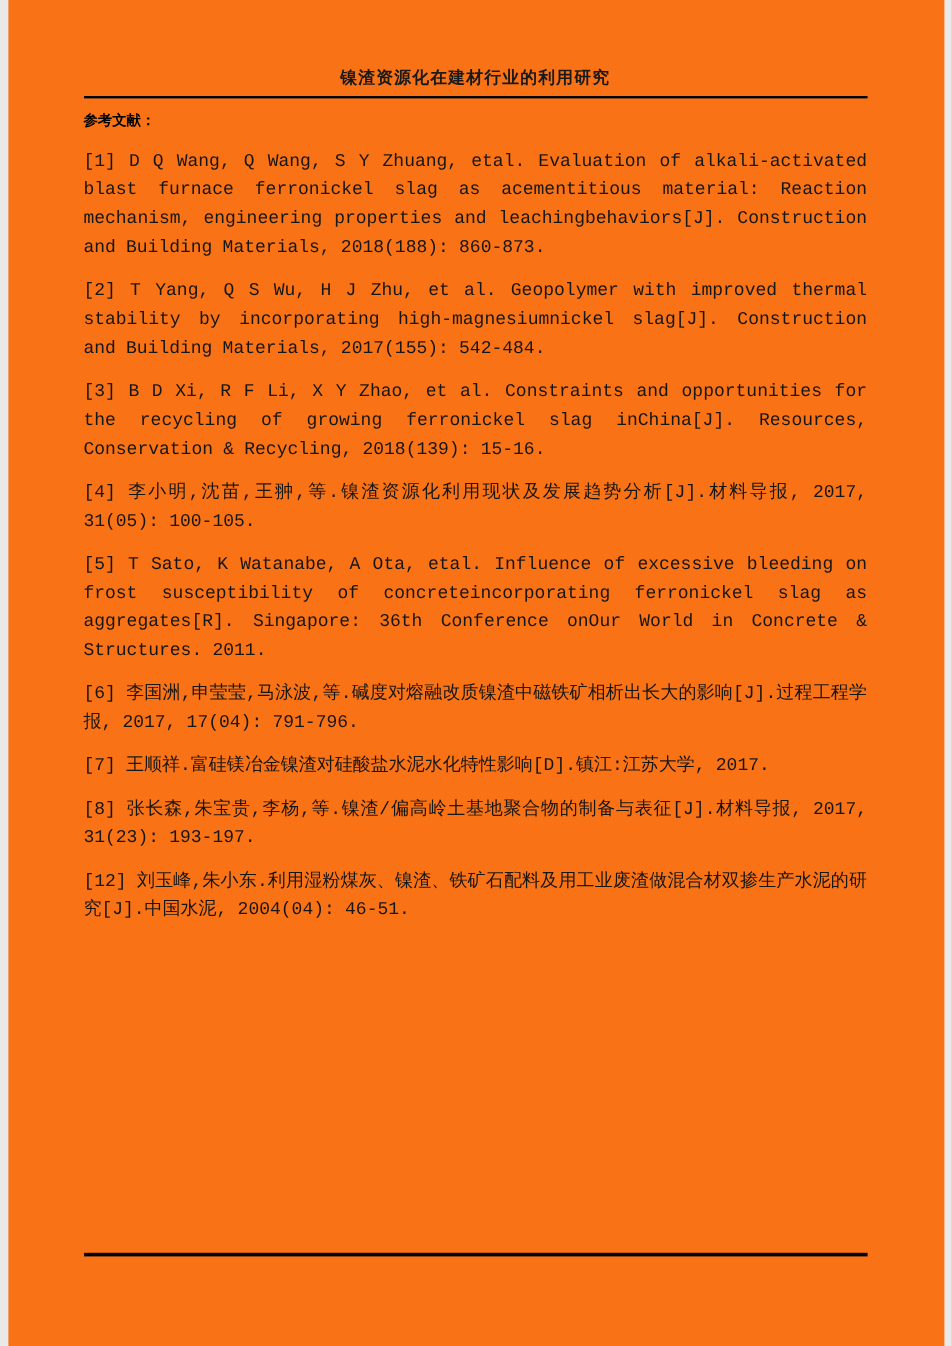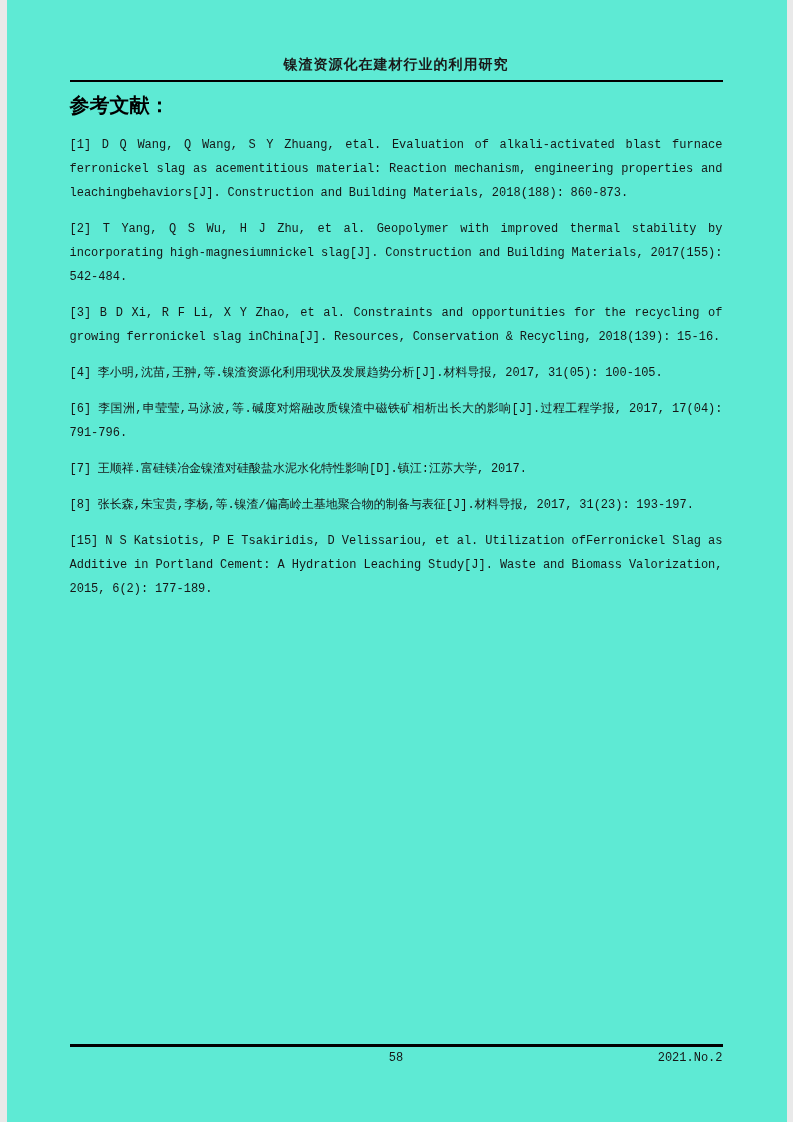--- a/index.html
+++ b/index.html
@@ -1,21 +1,21 @@
 <!DOCTYPE html>
 <html><head>
 <meta charset="utf-8">
 <style>
   html, body { margin:0; padding:0; background:#e9e9e9; }
   .page {
     position: relative;
     width: 780px;
     height: 1122px;
     margin: 0 auto;
-    background: #5eead4;
+    background: #f97316;
     font-family: "Liberation Mono", "DejaVu Sans Mono", monospace;
     color: #161616;
     overflow: hidden;
     box-sizing: border-box;
   }
   .content {
     position: absolute;
     left: 63px;
     right: 64px;
     top: 56px;
@@ -26,27 +26,27 @@
     font-weight: bold;
     letter-spacing: 1px;
     color: #1a1a1a;
   }
   .header-rule {
     border: none;
     border-top: 2px solid #000;
     margin: 6px 0 0 0;
   }
   .section-heading {
-    font-size: 20px;
+    font-size: 12px;
     font-weight: bold;
     margin: 10px 0 14px 0;
     color: #000;
   }
   .ref {
-    font-size: 12px;
+    font-size: 15px;
     line-height: 24px;
     margin: 12px 0 5px 0;
     text-align: justify;
     text-justify: inter-word;
     word-spacing: -0.5px;
   }
   .footer {
     position: absolute;
     left: 63px;
     right: 64px;
@@ -82,27 +82,24 @@
 
     <div class="header-title">镍渣资源化在建材行业的利用研究</div>
     <hr class="header-rule">
 
     <div class="section-heading">参考文献：</div>
 
     <p class="ref">[1] D Q Wang, Q Wang, S Y Zhuang, etal. Evaluation of alkali-activated blast furnace ferronickel slag as acementitious material: Reaction mechanism, engineering properties and leachingbehaviors[J]. Construction and Building Materials, 2018(188): 860-873.</p>
     <p class="ref">[2] T Yang, Q S Wu, H J Zhu, et al. Geopolymer with improved thermal stability by incorporating high-magnesiumnickel slag[J]. Construction and Building Materials, 2017(155): 542-484.</p>
     <p class="ref">[3] B D Xi, R F Li, X Y Zhao, et al. Constraints and opportunities for the recycling of growing ferronickel slag inChina[J]. Resources, Conservation &amp; Recycling, 2018(139): 15-16.</p>
     <p class="ref">[4] 李小明,沈苗,王翀,等.镍渣资源化利用现状及发展趋势分析[J].材料导报, 2017, 31(05): 100-105.</p>
+    <p class="ref">[5] T Sato, K Watanabe, A Ota, etal. Influence of excessive bleeding on frost susceptibility of concreteincorporating ferronickel slag as aggregates[R]. Singapore: 36th Conference onOur World in Concrete &amp; Structures. 2011.</p>
     <p class="ref">[6] 李国洲,申莹莹,马泳波,等.碱度对熔融改质镍渣中磁铁矿相析出长大的影响[J].过程工程学报, 2017, 17(04): 791-796.</p>
     <p class="ref">[7] 王顺祥.富硅镁冶金镍渣对硅酸盐水泥水化特性影响[D].镇江:江苏大学, 2017.</p>
     <p class="ref">[8] 张长森,朱宝贵,李杨,等.镍渣/偏高岭土基地聚合物的制备与表征[J].材料导报, 2017, 31(23): 193-197.</p>
-    <p class="ref">[15] N S Katsiotis, P E Tsakiridis, D Velissariou, et al. Utilization ofFerronickel Slag as Additive in Portland Cement: A Hydration Leaching Study[J]. Waste and Biomass Valorization, 2015, 6(2): 177-189.</p>
+    <p class="ref">[12] 刘玉峰,朱小东.利用湿粉煤灰、镍渣、铁矿石配料及用工业废渣做混合材双掺生产水泥的研究[J].中国水泥, 2004(04): 46-51.</p>
 
   </div>
 
   <div class="footer">
     <hr class="footer-rule">
-    <div class="footer-row">
-      <span class="page-num">58</span>
-      <span class="issue">2021.No.2</span>
-    </div>
   </div>
 </div>
 
 </body></html>

